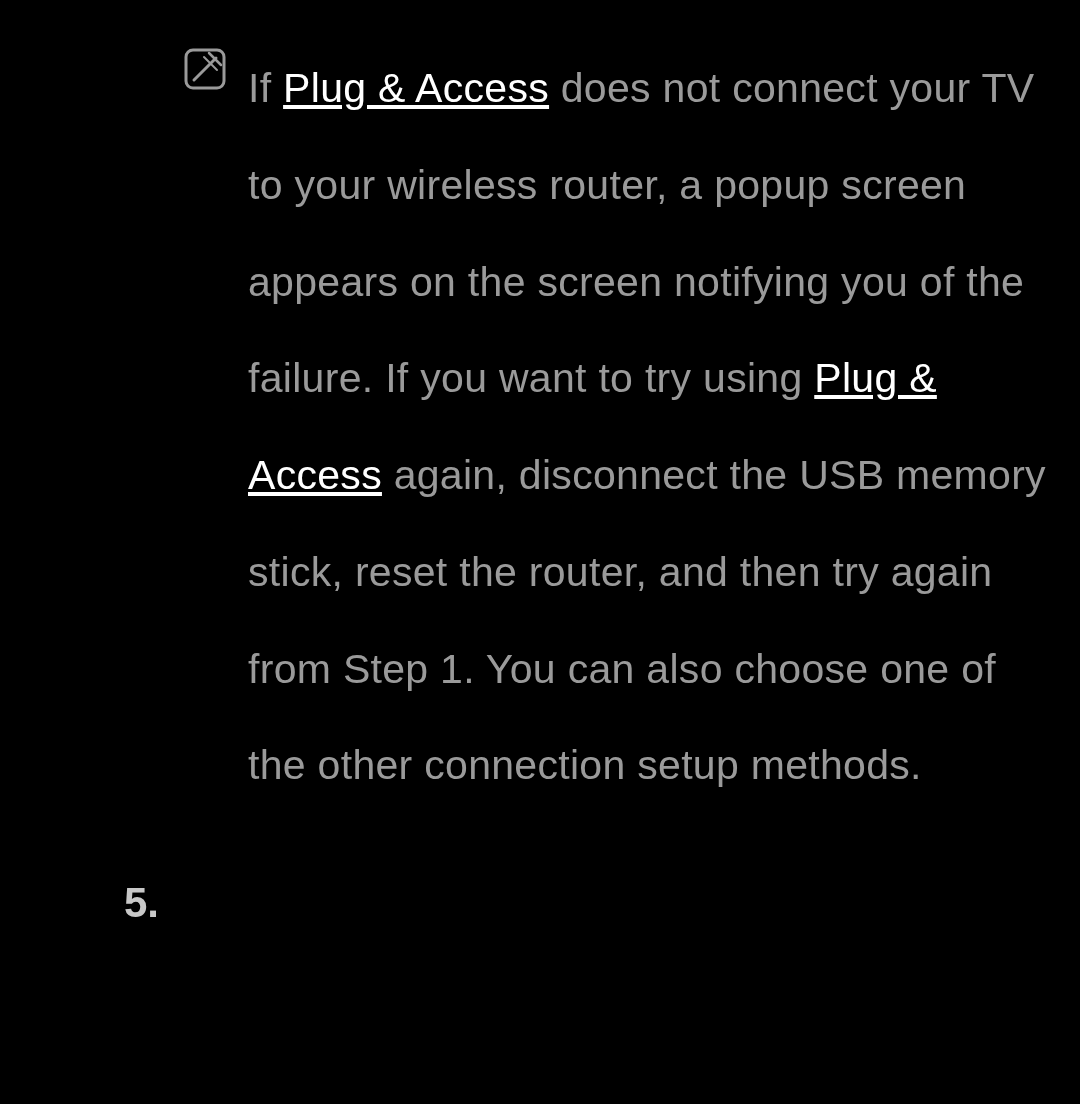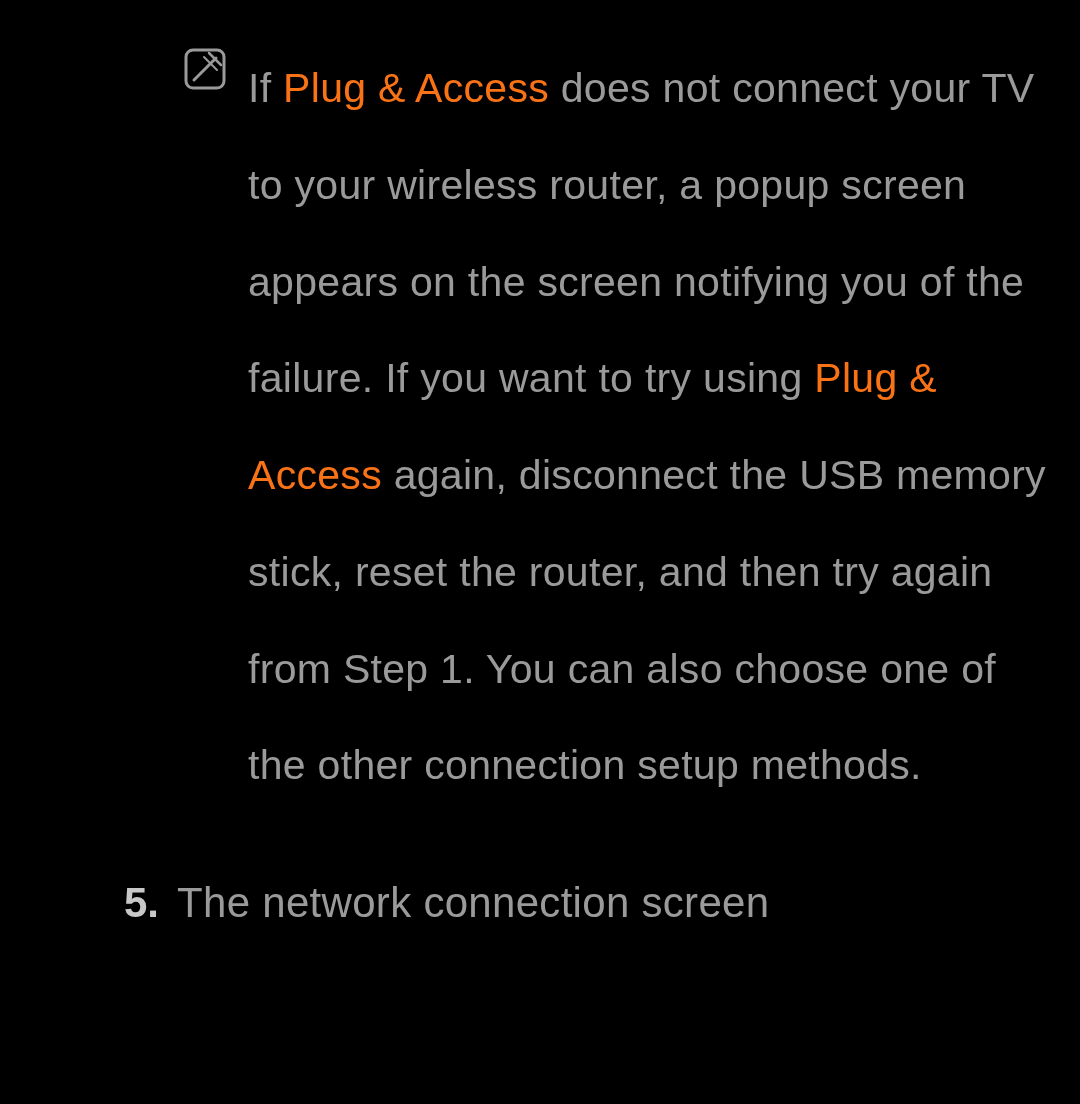--- a/index.html
+++ b/index.html
@@ -34,21 +34,22 @@
       width: 100%;
       height: 100%;
     }
     .note-text {
       font-size: 41px;
       line-height: 2.36;
       color: #9a9a9a;
       letter-spacing: 0.3px;
     }
     .highlight {
-      color: #f97316;
+      color: #ffffff;
+      text-decoration: underline;
     }
     .step-block {
       display: flex;
       align-items: flex-start;
       margin-left: 104px;
     }
     .step-number {
       font-size: 42px;
       font-weight: bold;
       color: #c8c8c8;
@@ -75,14 +76,13 @@
       <path d="M 22 11 L 35 24" stroke="#9a9a9a" stroke-width="2" stroke-linecap="round"></path>
     </svg>
   </span>
   <p class="note-text">
     <span>If </span><span class="highlight">Plug &amp; Access</span><span> does not connect your TV to your wireless router, a popup screen appears on the screen notifying you of the failure. If you want to try using </span><span class="highlight">Plug &amp; Access</span><span> again, disconnect the USB memory stick, reset the router, and then try again from Step 1. You can also choose one of the other connection setup methods.</span>
   </p>
 </div>
 
 <div class="step-block">
   <span class="step-number">5.</span>
-  <span class="step-text">The network connection screen</span>
 </div>
 
 </body></html>

